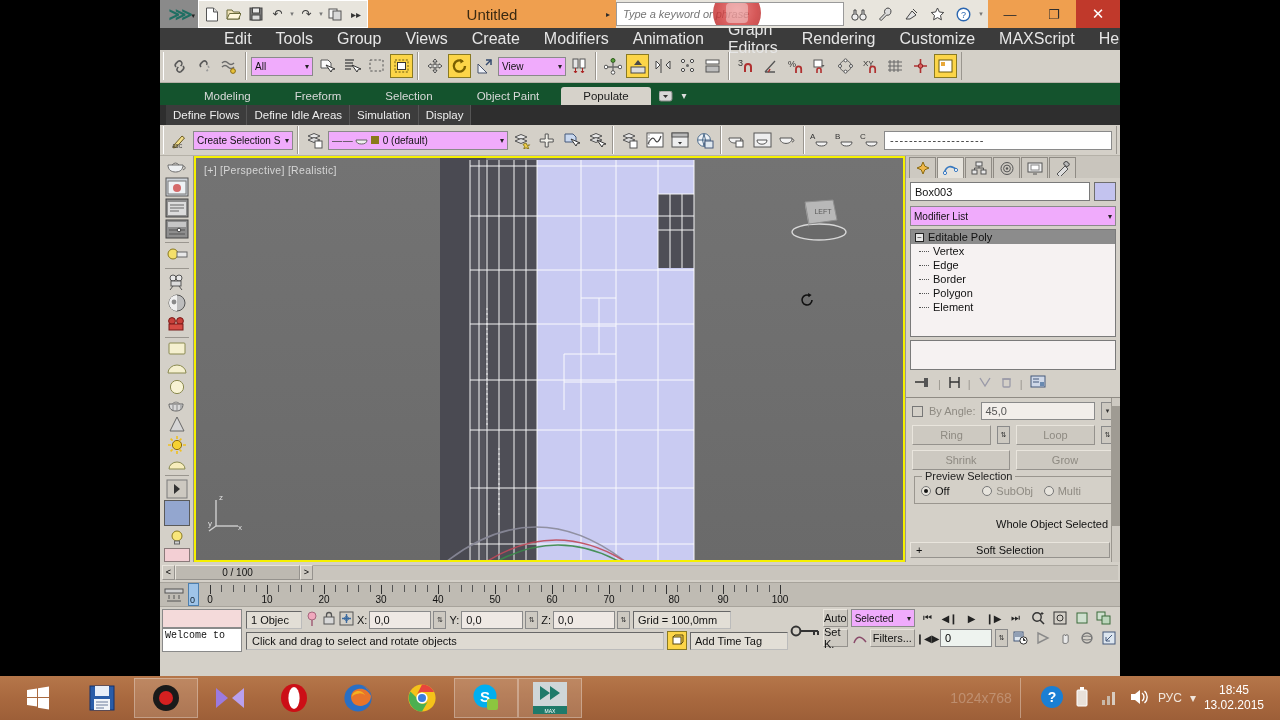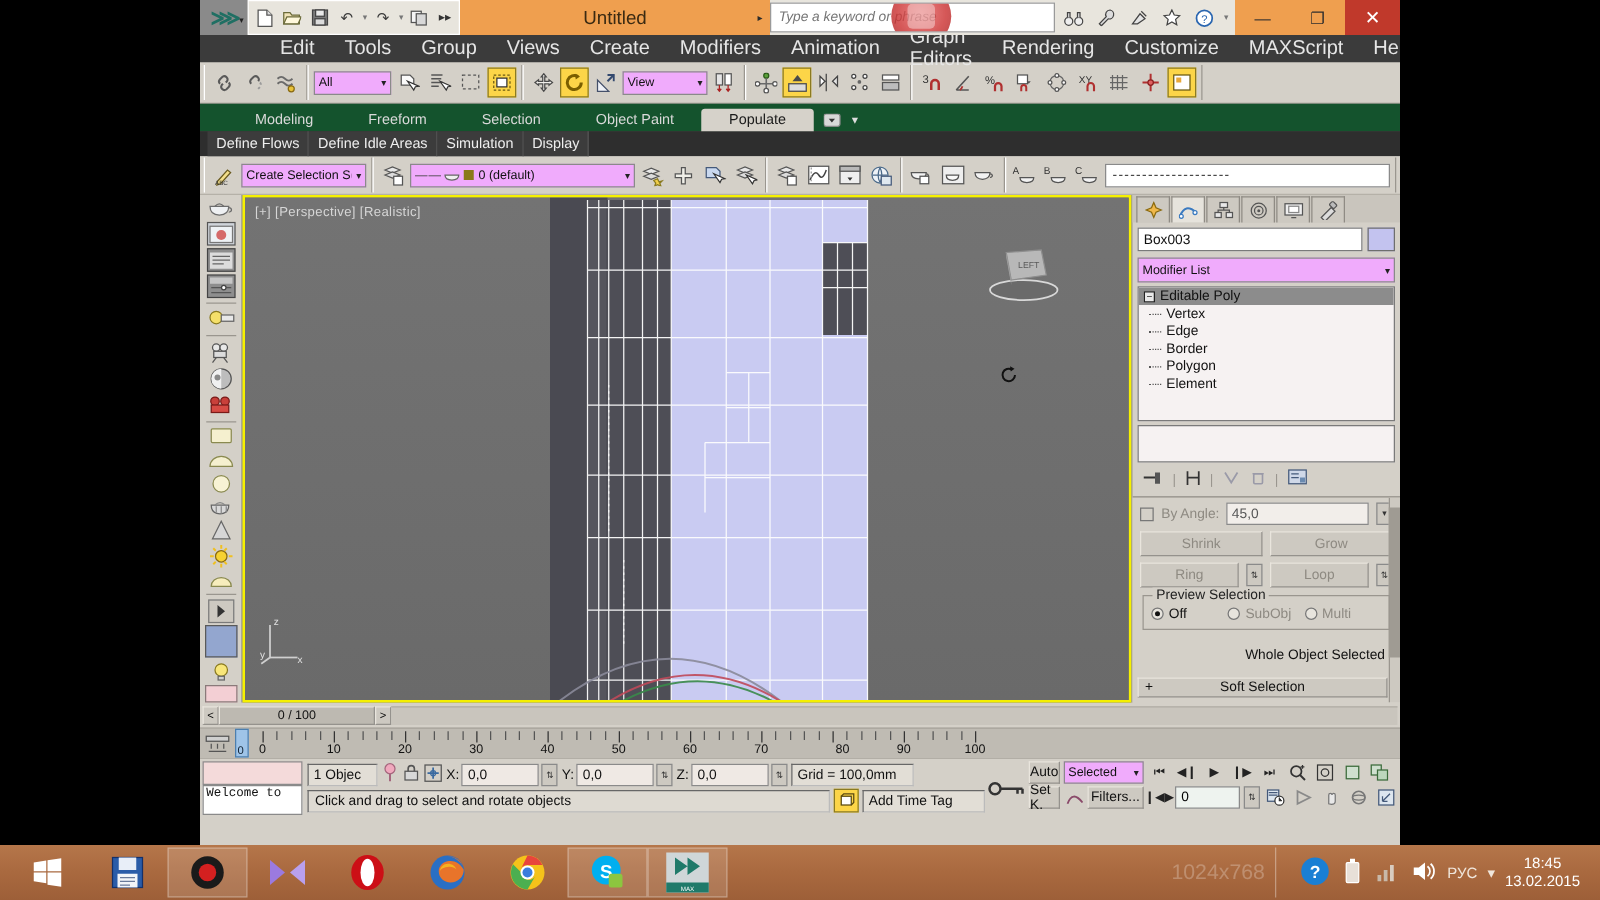--- a/index.html
+++ b/index.html
@@ -217,21 +217,21 @@
   .taskbar { position:absolute; left:0; bottom:0; width:1280px; height:44px;
              background:linear-gradient(180deg,#b5764a 0%,#a9693f 50%,#9d5f38 100%);
              display:flex; align-items:center; z-index:80; padding:0 6px;}
   .tb-item { width:64px; height:40px; display:flex; align-items:center; justify-content:center;
              position:relative;}
   .tb-item.active { background:rgba(255,255,255,.14); border:1px solid rgba(255,255,255,.3);}
   .tray { margin-left:auto; display:flex; align-items:center; gap:8px; padding-right:6px;}
   .tray-txt { color:#f0e6dc; font-size:12px;}
   .clock { display:flex; flex-direction:column; align-items:center; color:#fff;
            font-size:12px; line-height:15px; padding-right:4px;}
-  .res-ghost { color:rgba(255,255,255,.25); font-size:17px;}
+  .res-ghost { color:rgba(255,255,255,.25); font-size:14px;}
   .showdesk { width:12px; height:40px; border-left:1px solid rgba(255,255,255,.35);}
 </style>
 </head>
 <body>
 
 <div id="screen">
 
   <div class="bar-left"></div>
   <div class="bar-right"></div>
 
@@ -972,28 +972,28 @@
             <div class="ro-thumb"></div>
           </div>
           <div class="ro-inner">
             <div class="ro-row">
               <span class="chkbx"></span>
               <span style="color:#8e8a82;font-size:11px">By Angle:</span>
               <span class="spin">45,0</span>
               <span class="spinbtn">▾</span>
             </div>
             <div class="ro-row">
-              <span class="btn3d">Shrink</span>
-              <span class="btn3d">Grow</span>
-            </div>
-            <div class="ro-row">
               <span class="btn3d">Ring</span>
               <span class="spinbtn">⇅</span>
               <span class="btn3d">Loop</span>
               <span class="spinbtn">⇅</span>
+            </div>
+            <div class="ro-row">
+              <span class="btn3d">Shrink</span>
+              <span class="btn3d">Grow</span>
             </div>
 
             <div class="grpbox">
               <span class="gtitle">Preview Selection</span>
               <div class="radio-row">
                 <span class="rd">
                   <span class="rdot">
                       <i></i>
                     </span>
                   <span style="color:#111">Off</span>

